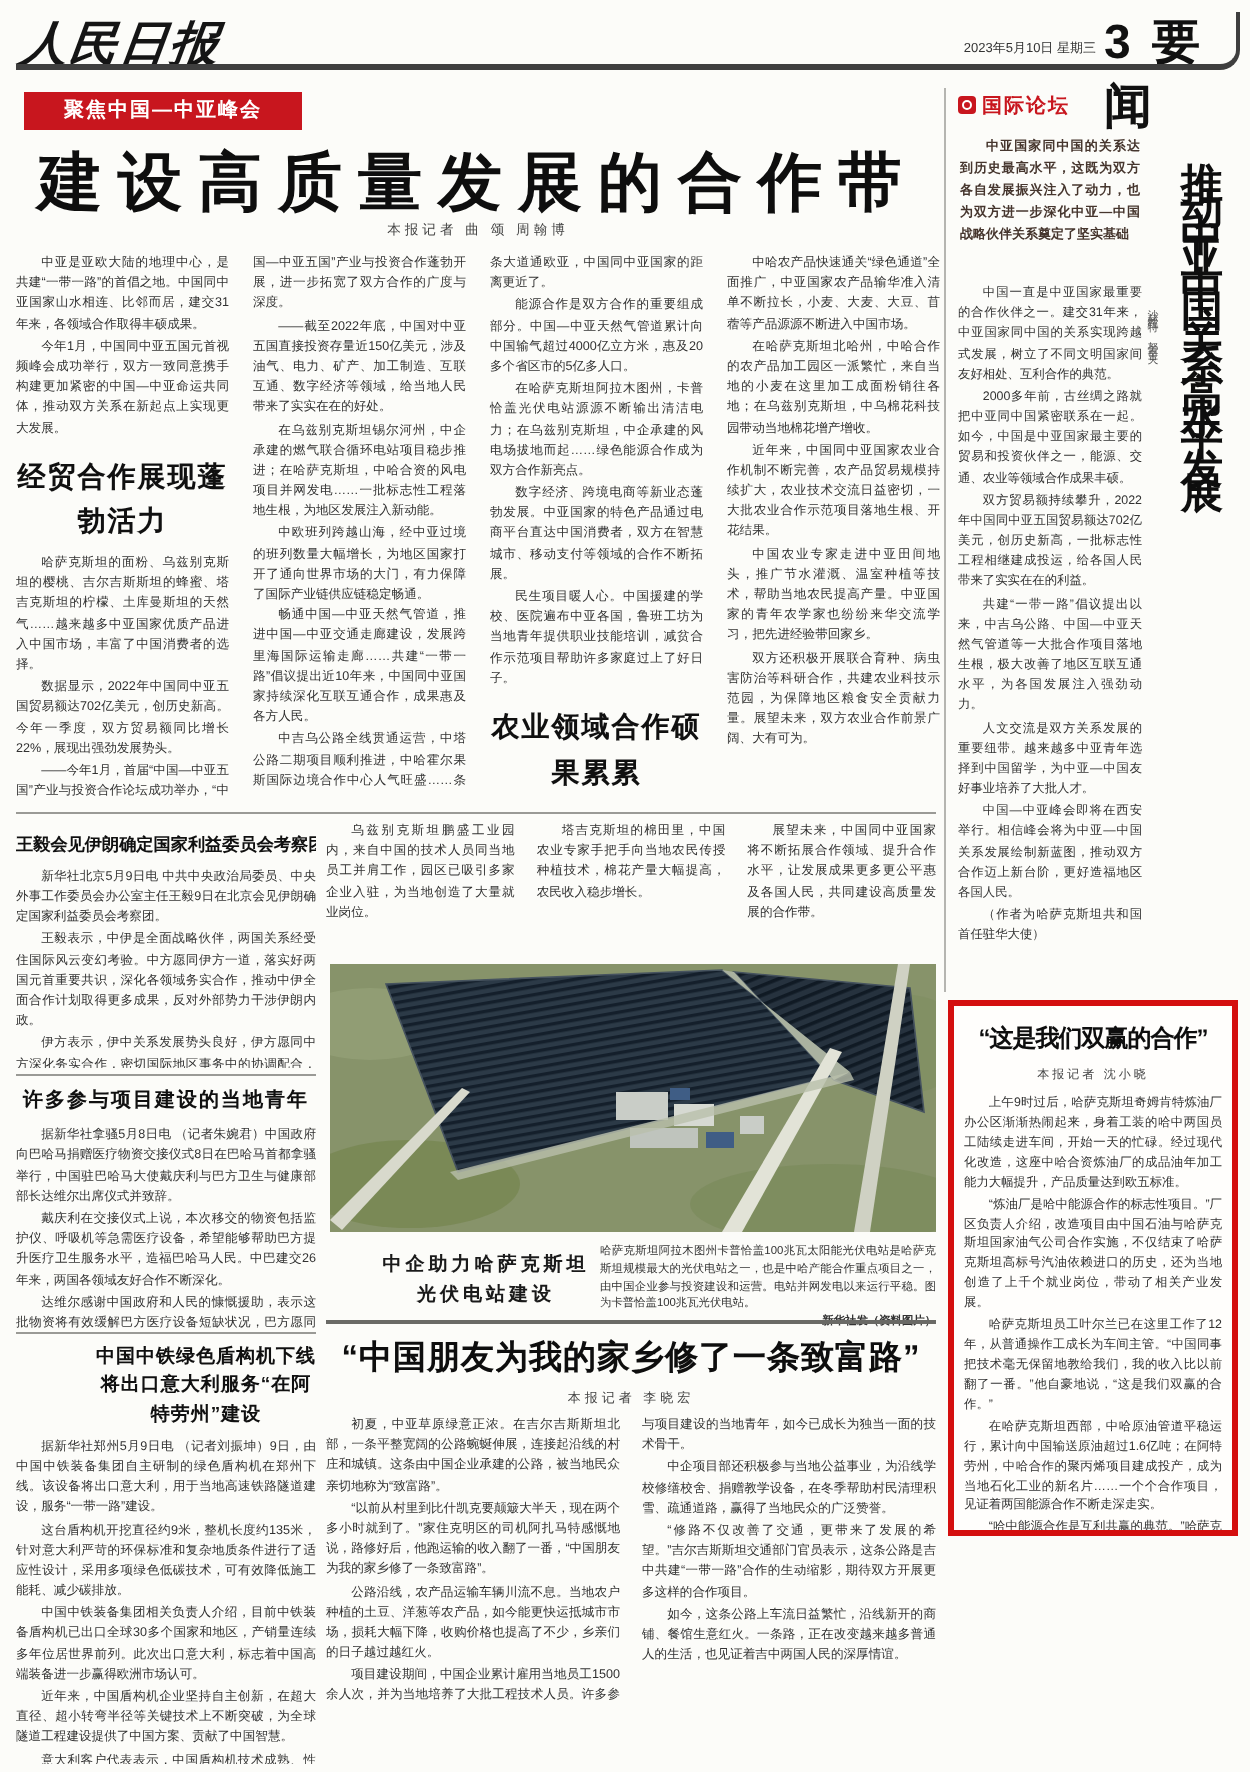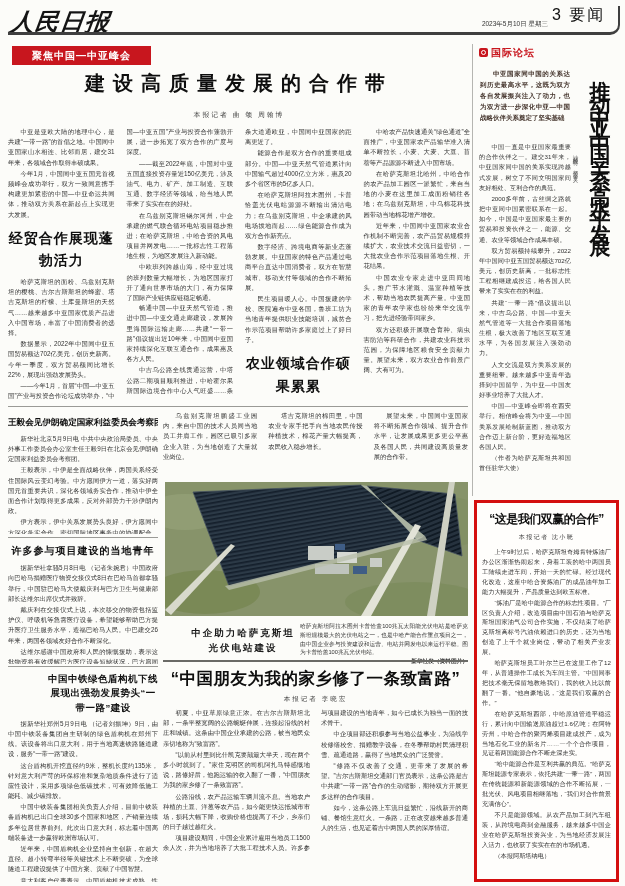--- a/index.html
+++ b/index.html
@@ -12,37 +12,37 @@
   .rule { position:absolute; background:#9a9a96; height:1px; }
   .rule-dark { position:absolute; background:#3f3f3f; }
 
   
   #masthead {
     left:10px; top:6px; font-family:"DejaVu Serif","Liberation Serif",serif;
     font-weight:bold; font-style:italic; font-size:24px; color:#151515;
     letter-spacing:1px; transform:skewX(-7deg);
   }
   #dateline { left:462px; top:20px; width:86px; font-size:6.5px; color:#333; text-align:right; }
-  #pageno { left:552px; top:5px; font-size:16px; font-weight:normal; color:#111; letter-spacing:2px; }
+  #pageno { left:552px; top:5px; font-size:24px; font-weight:bold; color:#111; letter-spacing:2px; }
   #corner-bracket {
     left:544px; top:6px; width:74px; height:26px;
     border-right:2px solid #3f3f3f; border-bottom:3px solid #3f3f3f;
     border-radius:0 0 10px 0;
   }
   #head-rule { left:8px; top:32px; width:538px; height:3px; }
 
   
   #focus-badge {
     left:12px; top:46px; width:139px; height:19px; line-height:19px;
     background:#c8161e; color:#fff; font-size:10px; font-weight:bold;
     text-align:center; letter-spacing:1px;
   }
   #lead-headline {
     left:8px; top:70px; width:462px; text-align:center;
-    font-size:20px; font-weight:900; color:#0e0e0e; letter-spacing:8px;
+    font-size:32px; font-weight:900; color:#0e0e0e; letter-spacing:8px;
   }
   #lead-byline { left:8px; top:110px; width:462px; text-align:center; font-size:6.8px; color:#444; letter-spacing:2px; }
   .small { font-size:6.3px; line-height:1.62; text-align:justify; color:#323232; }
   .small p.p { margin:0 0 1px; text-indent:2em; }
   #lead-body { left:8px; top:127px; width:462px; height:276px; column-count:4; column-gap:12px; overflow:hidden; }
   .subhead {
     font-size:14px; font-weight:bold; color:#101010; text-align:center;
     margin:7px 0 5px; letter-spacing:1px;
   }
   #lead-rule { left:8px; top:406px; width:460px; }
@@ -102,21 +102,21 @@
     font-size:21px; font-weight:900; color:#0e0e0e; letter-spacing:13px;
   }
   #forum-vertical-byline {
     left:573px; top:150px; height:150px;
     writing-mode:vertical-rl; text-orientation:upright;
     font-size:5.5px; color:#555; letter-spacing:2px;
   }
 
   
   #boxed {
-    left:474px; top:500px; width:145px; height:382px;
+    left:474px; top:500px; width:145px; height:268px;
     border:3px solid #d40f0f; background:#fffefc; box-sizing:border-box;
     padding:5px 5px 4px; overflow:hidden;
   }
   #boxed-headline { margin:3px 0 5px; text-align:center; font-size:12px; font-weight:900; color:#0e0e0e; letter-spacing:-0.5px; }
   #boxed-byline { text-align:center; font-size:6px; color:#444; letter-spacing:1.5px; margin-bottom:5px; }
   #boxed-body { font-size:6.2px; line-height:1.6; text-align:justify; color:#323232; }
   #boxed-body p.p, #forum-body p.p { margin:0 0 1px; text-indent:2em; }
 </style>
 </head>
 <body>
@@ -190,21 +190,21 @@
         <p class="p">据新华社拿骚5月8日电 （记者朱婉君）中国政府向巴哈马捐赠医疗物资交接仪式8日在巴哈马首都拿骚举行，中国驻巴哈马大使戴庆利与巴方卫生与健康部部长达维尔出席仪式并致辞。</p>
         <p class="p">戴庆利在交接仪式上说，本次移交的物资包括监护仪、呼吸机等急需医疗设备，希望能够帮助巴方提升医疗卫生服务水平，造福巴哈马人民。中巴建交26年来，两国各领域友好合作不断深化。</p>
         <p class="p">达维尔感谢中国政府和人民的慷慨援助，表示这批物资将有效缓解巴方医疗设备短缺状况，巴方愿同中方进一步加强卫生健康领域合作。</p>
       </div>
   </div>
   <div class="rule" id="rail-rule2"></div>
 
   <div class="abs small rail" id="rail3">
     <h2>
       <span style="display:block">中国中铁绿色盾构机下线</span>
-      <span style="display:block">展现出强劲发展势头“一带一路”建设</span>
+      <span style="display:block">将出口意大利服务“在阿特劳州”建设</span>
     </h2>
     <div>
         <p class="p">据新华社郑州5月9日电 （记者刘振坤）9日，由中国中铁装备集团自主研制的绿色盾构机在郑州下线。该设备将出口意大利，用于当地高速铁路隧道建设，服务“一带一路”建设。</p>
         <p class="p">这台盾构机开挖直径约9米，整机长度约135米，针对意大利严苛的环保标准和复杂地质条件进行了适应性设计，采用多项绿色低碳技术，可有效降低施工能耗、减少碳排放。</p>
         <p class="p">中国中铁装备集团相关负责人介绍，目前中铁装备盾构机已出口全球30多个国家和地区，产销量连续多年位居世界前列。此次出口意大利，标志着中国高端装备进一步赢得欧洲市场认可。</p>
         <p class="p">近年来，中国盾构机企业坚持自主创新，在超大直径、超小转弯半径等关键技术上不断突破，为全球隧道工程建设提供了中国方案、贡献了中国智慧。</p>
         <p class="p">意大利客户代表表示，中国盾构机技术成熟、性能可靠，期待双方在更多项目上开展合作，共同推动绿色智能建造发展。</p>
       </div>
   </div>
 

